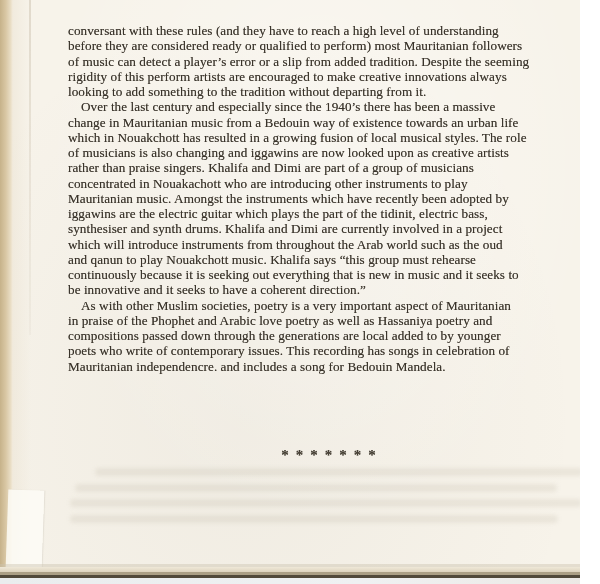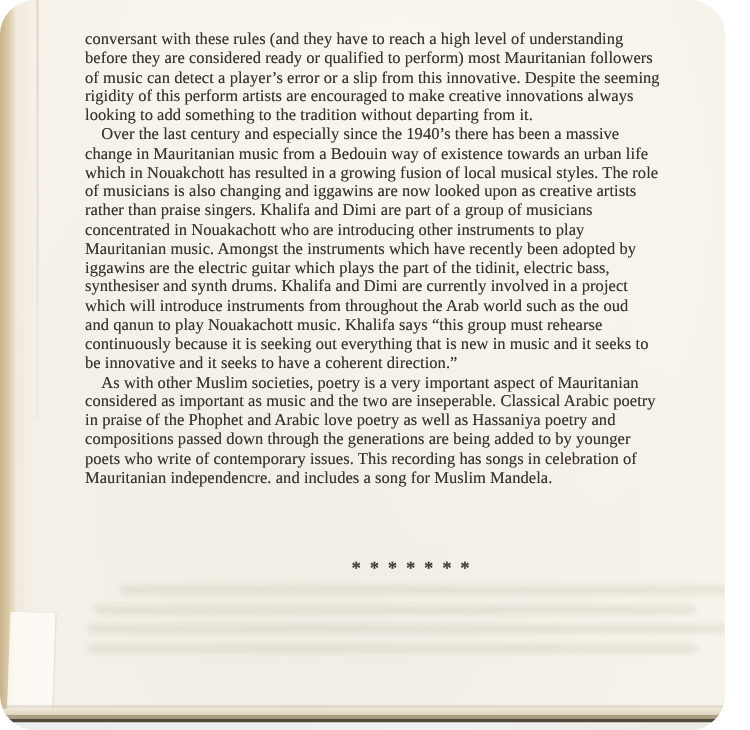--- a/index.html
+++ b/index.html
@@ -7,21 +7,20 @@
   .scan-root {
     position: relative;
     width: 580px;
     height: 584px;
     overflow: hidden;
     background:
       radial-gradient(ellipse at 55% 28%, rgba(255,255,255,0.35), transparent 62%),
       radial-gradient(ellipse at 42% 72%, rgba(125,118,100,0.06), transparent 70%),
       #f7f3ea;
     font-family: "Liberation Serif", "DejaVu Serif", serif;
-    border-radius: 28px;
   }
   
   .left-edge {
     position: absolute; left: 0; top: 0; width: 13px; height: 578px;
     background: linear-gradient(90deg, #c6b28a 0%, #d9c7a4 45%, #e8dcc3 80%, #f3ecdf 100%);
   }
   .left-soft {
     position: absolute; left: 13px; top: 0; width: 18px; height: 578px;
     background: linear-gradient(90deg, rgba(236,228,212,0.55), rgba(247,243,234,0));
   }
@@ -79,46 +78,45 @@
 <div class="scan-root">
 
   <div class="left-edge"></div>
   <div class="left-soft"></div>
   <div class="crease"></div>
 
   <div class="text-block">
     <div>
       <div class="ln">conversant with these rules (and they have to reach a high level of understanding</div>
       <div class="ln">before they are considered ready or qualified to perform) most Mauritanian followers</div>
-      <div class="ln">of music can detect a player’s error or a slip from this innovative. Despite the seeming</div>
+      <div class="ln">of music can detect a player’s error or a slip from added tradition. Despite the seeming</div>
       <div class="ln">rigidity of this perform artists are encouraged to make creative innovations always</div>
       <div class="ln">looking to add something to the tradition without departing from it.</div>
     </div>
     <div>
       <div class="ln ind">Over the last century and especially since the 1940’s there has been a massive</div>
       <div class="ln">change in Mauritanian music from a Bedouin way of existence towards an urban life</div>
       <div class="ln">which in Nouakchott has resulted in a growing fusion of local musical styles. The role</div>
       <div class="ln">of musicians is also changing and iggawins are now looked upon as creative artists</div>
       <div class="ln">rather than praise singers. Khalifa and Dimi are part of a group of musicians</div>
       <div class="ln">concentrated in Nouakachott who are introducing other instruments to play</div>
       <div class="ln">Mauritanian music. Amongst the instruments which have recently been adopted by</div>
       <div class="ln">iggawins are the electric guitar which plays the part of the tidinit, electric bass,</div>
       <div class="ln">synthesiser and synth drums. Khalifa and Dimi are currently involved in a project</div>
       <div class="ln">which will introduce instruments from throughout the Arab world such as the oud</div>
-      <div class="ln">and qanun to play Nouakachott music. Khalifa says “this group must rehearse</div>
+      <div class="ln">and qanun to play Nouakchott music. Khalifa says “this group must rehearse</div>
       <div class="ln">continuously because it is seeking out everything that is new in music and it seeks to</div>
       <div class="ln">be innovative and it seeks to have a coherent direction.”</div>
     </div>
     <div>
       <div class="ln ind">As with other Muslim societies, poetry is a very important aspect of Mauritanian</div>
-      <div class="ln">considered as important as music and the two are inseperable. Classical Arabic poetry</div>
       <div class="ln">in praise of the Phophet and Arabic love poetry as well as Hassaniya poetry and</div>
-      <div class="ln">compositions passed down through the generations are being added to by younger</div>
+      <div class="ln">compositions passed down through the generations are local added to by younger</div>
       <div class="ln">poets who write of contemporary issues. This recording has songs in celebration of</div>
-      <div class="ln">Mauritanian independencre. and includes a song for Muslim Mandela.</div>
+      <div class="ln">Mauritanian independencre. and includes a song for Bedouin Mandela.</div>
     </div>
   </div>
 
   <div class="separator">*******</div>
 
   <div class="bleed">
     <div class="bleed-line bl0"></div>
     <div class="bleed-line bl1"></div>
     <div class="bleed-line bl2"></div>
     <div class="bleed-line bl3"></div>

